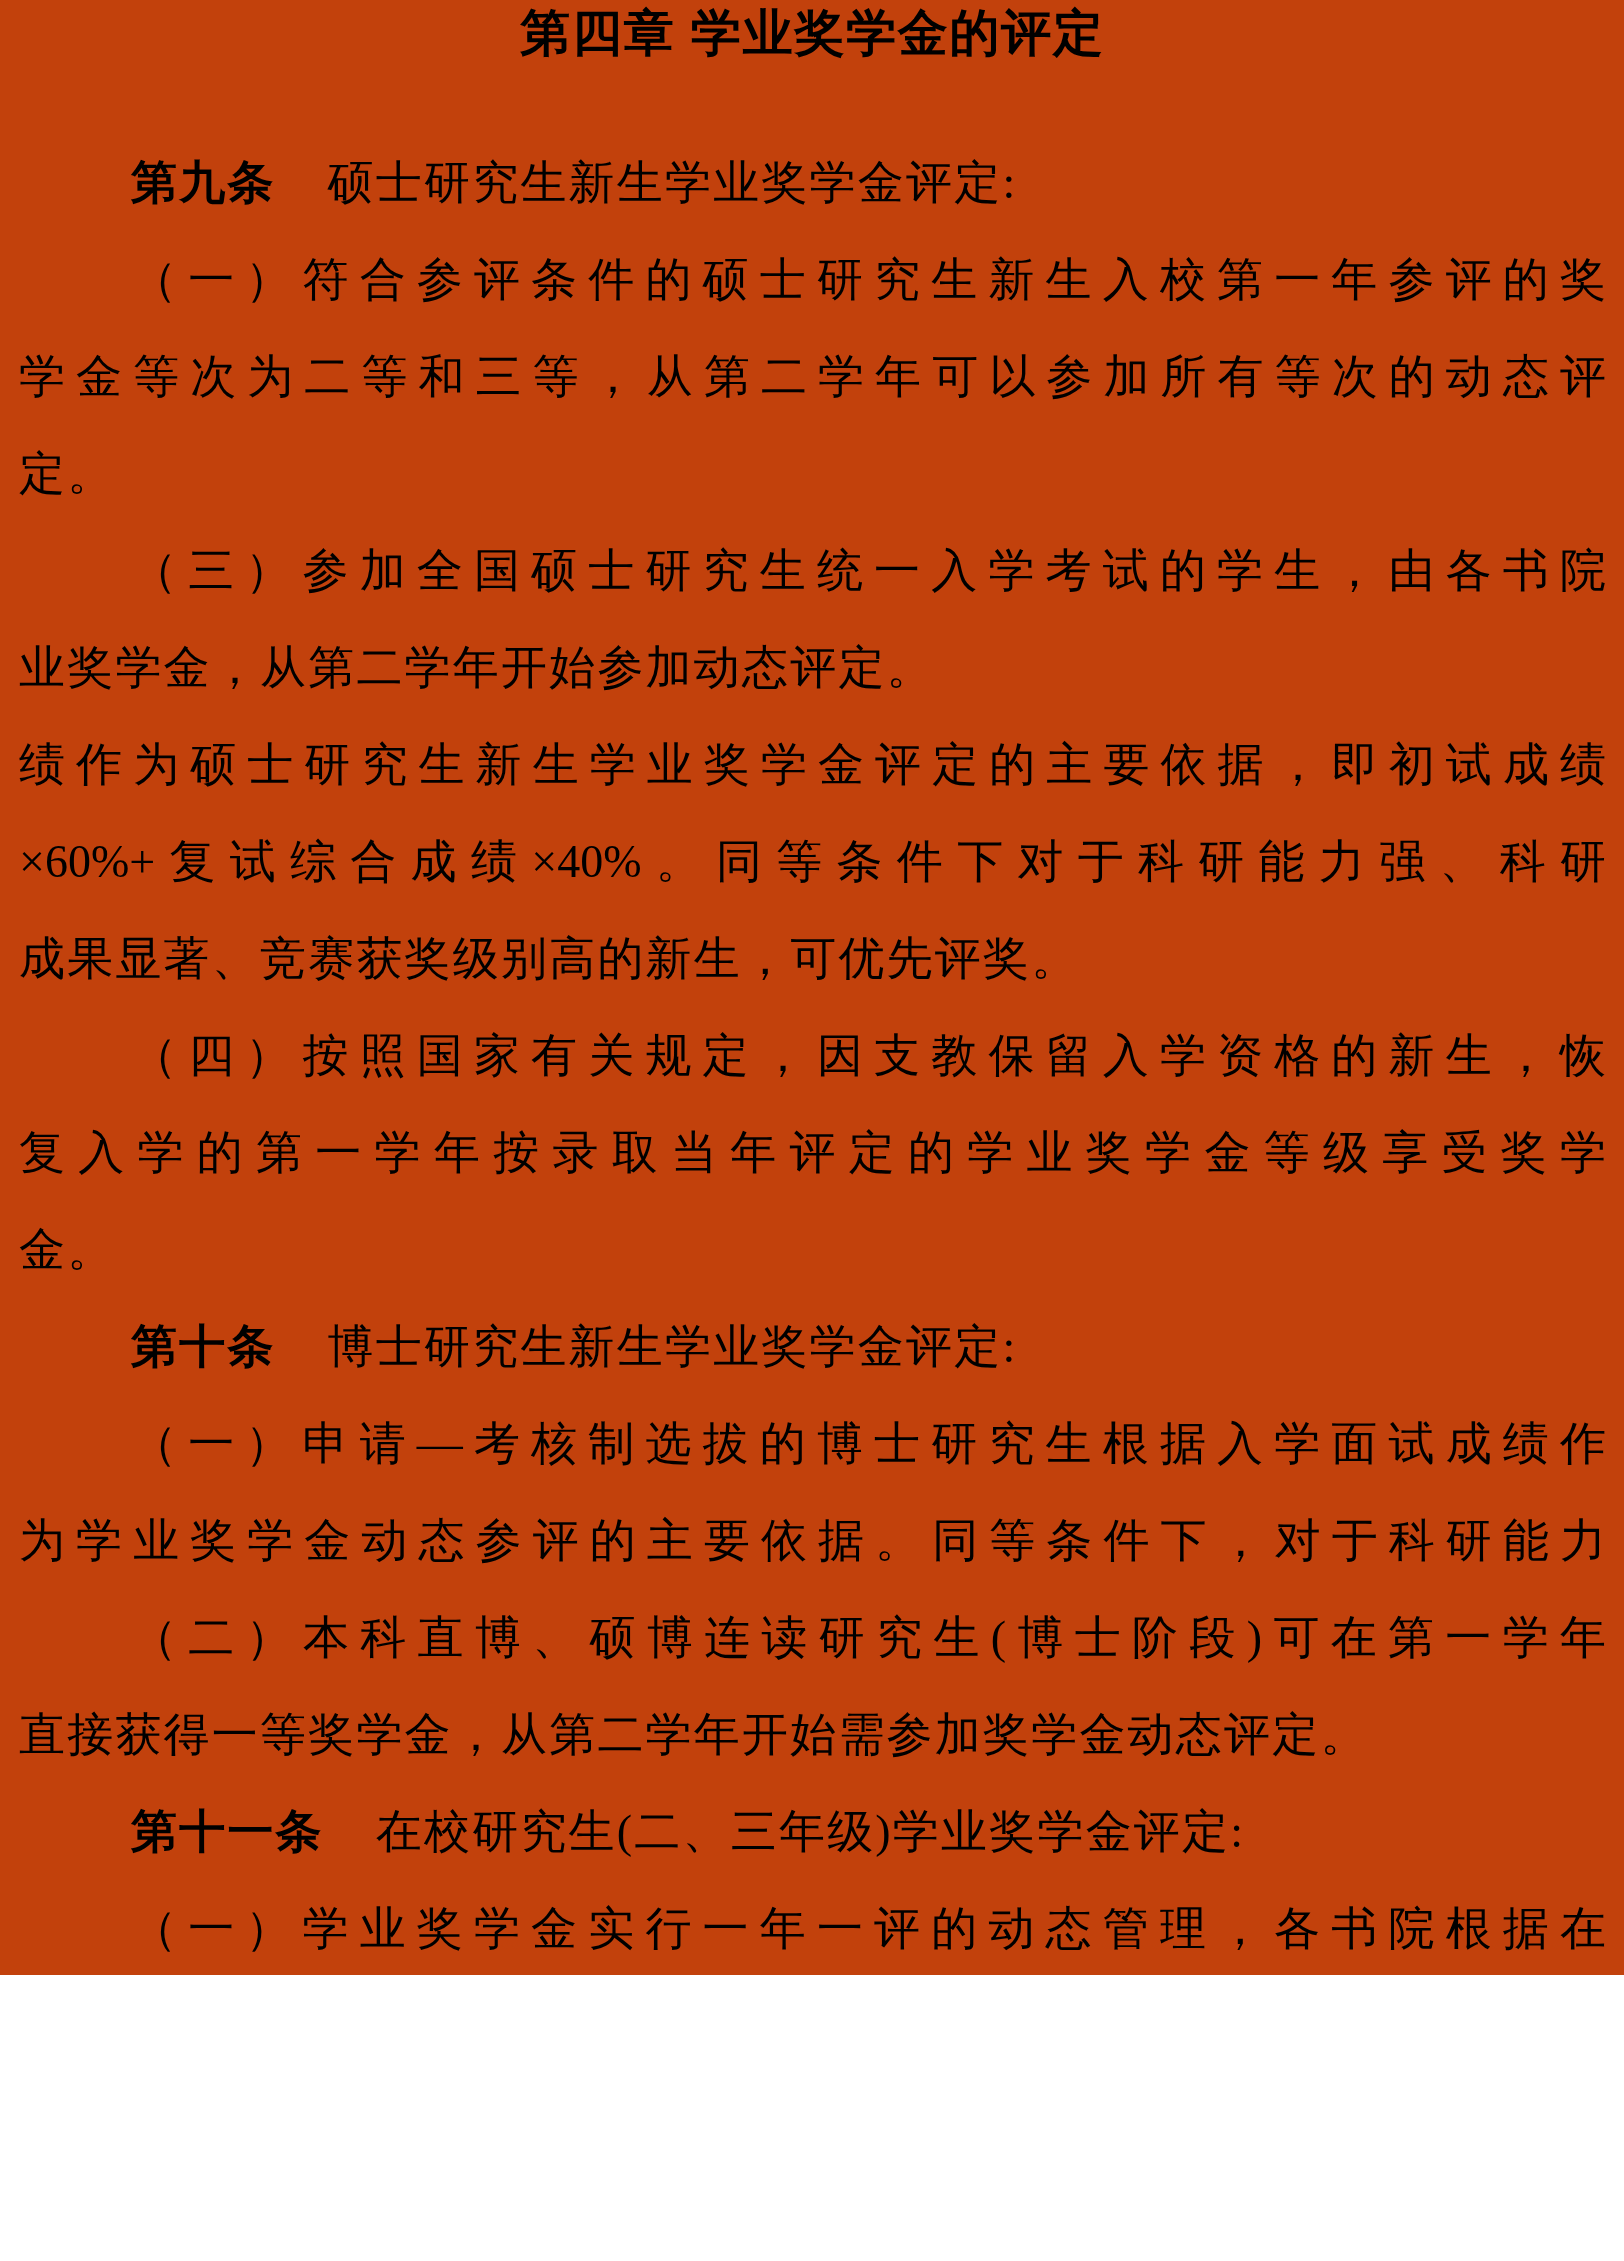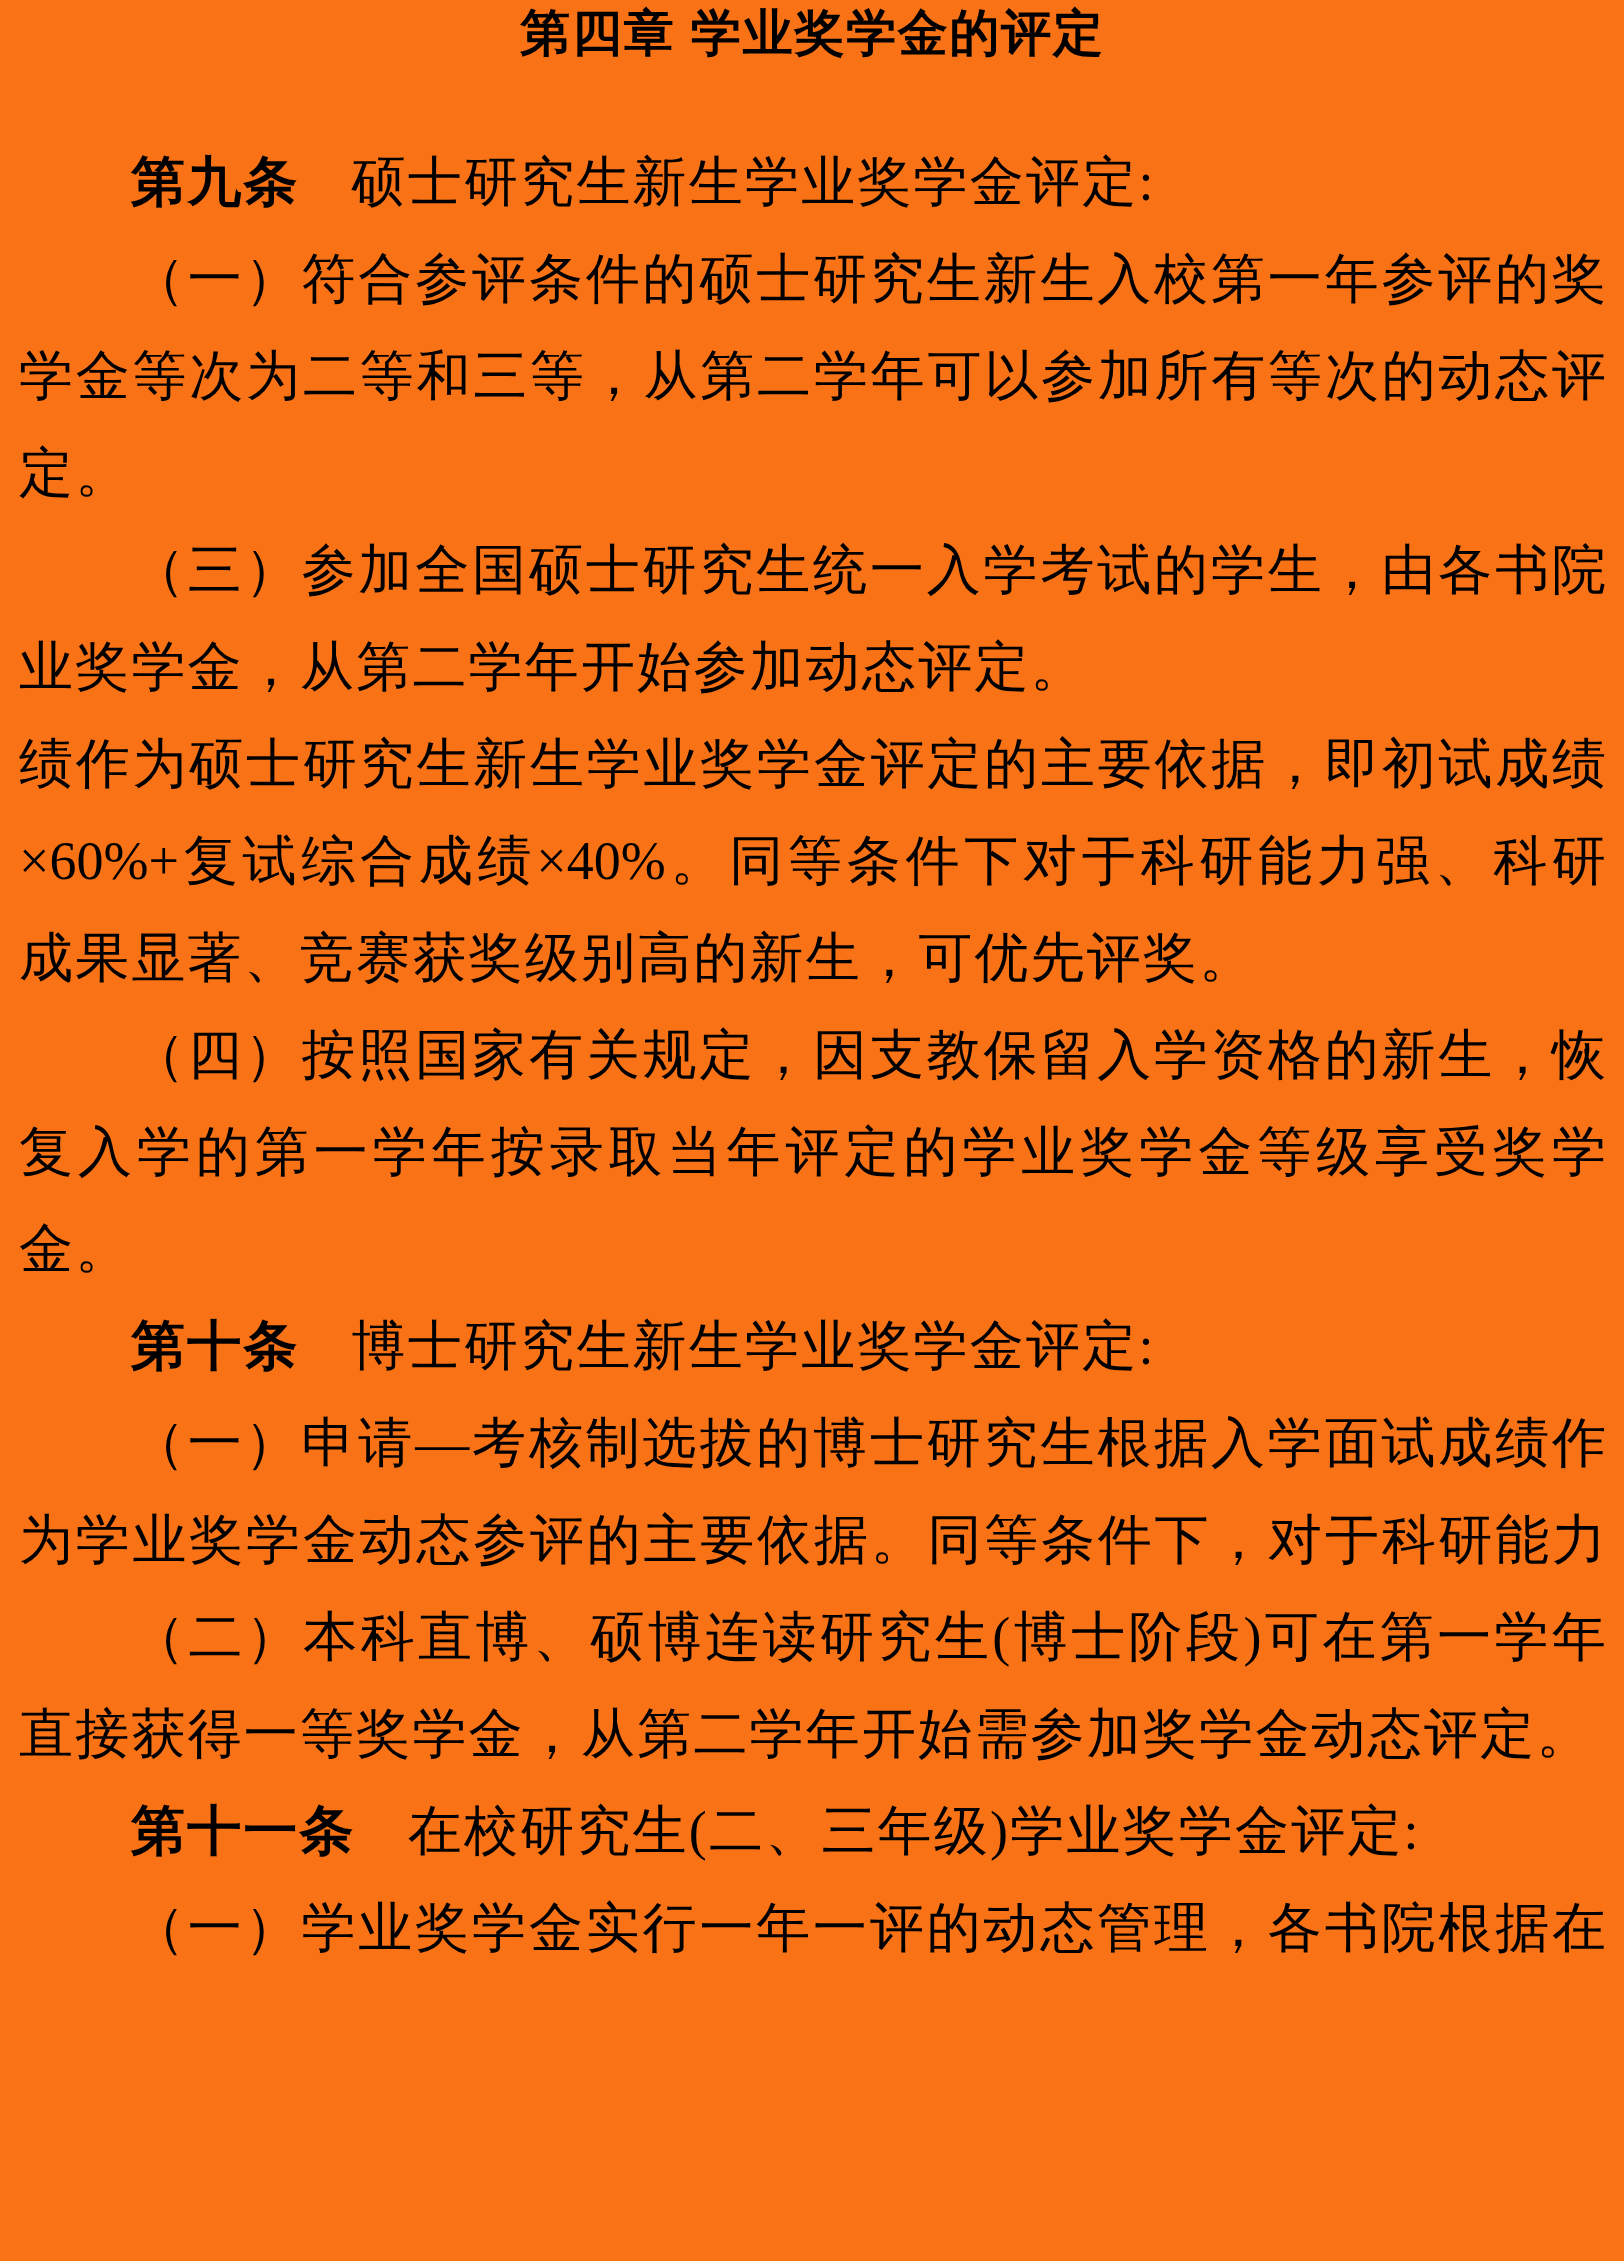--- a/index.html
+++ b/index.html
@@ -8,22 +8,22 @@
     width: 1625px;
     height: 2261px;
     background: #ffffff;
     color: #000000;
     font-family: "Liberation Serif", serif;
     overflow: hidden;
   }
   .page {
     position: relative;
     width: 1625px;
-    height: 2261px;
-    background: #f97316;
+    height: 1975px;
+    background: #c2410c;
     overflow: hidden;
   }
   .doc-title {
     position: absolute;
     top: 0;
     left: 0;
     width: 100%;
     text-align: center;
     font-family: "Liberation Sans", sans-serif;
     font-weight: bold;
@@ -33,21 +33,21 @@
   }
   .content {
     position: absolute;
     top: 134px;
     left: 19px;
     width: 1587px;
   }
   .line {
     height: 97px;
     line-height: 97px;
-    font-size: 54px;
+    font-size: 46px;
     letter-spacing: 2.2px;
     white-space: nowrap;
   }
   
   .line.j {
     white-space: normal;
     letter-spacing: 0;
     text-align: justify;
     text-align-last: justify;
     text-justify: inter-character;

